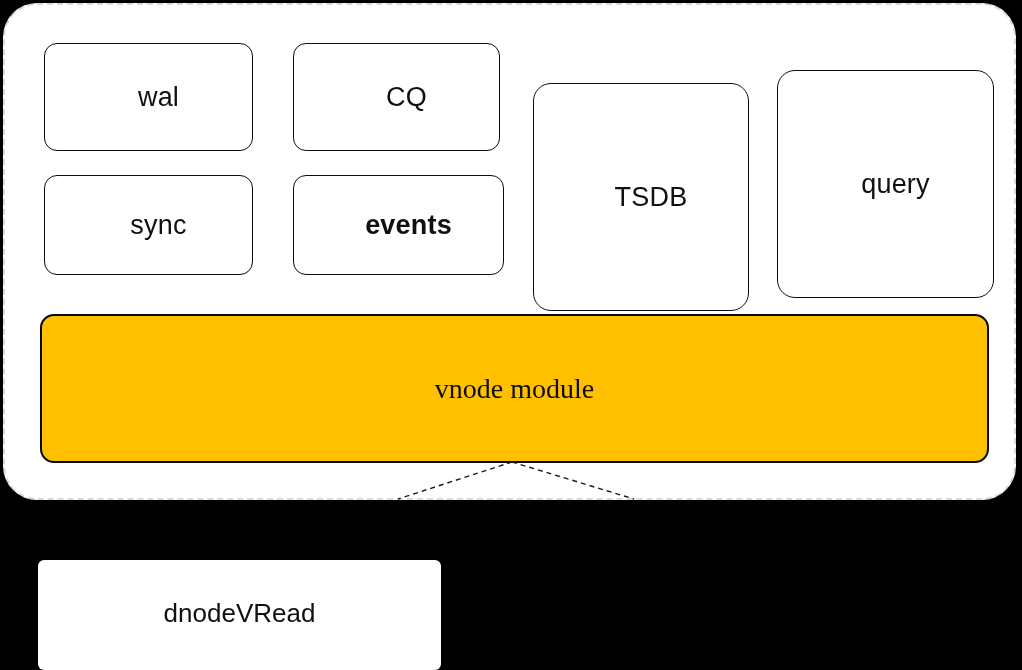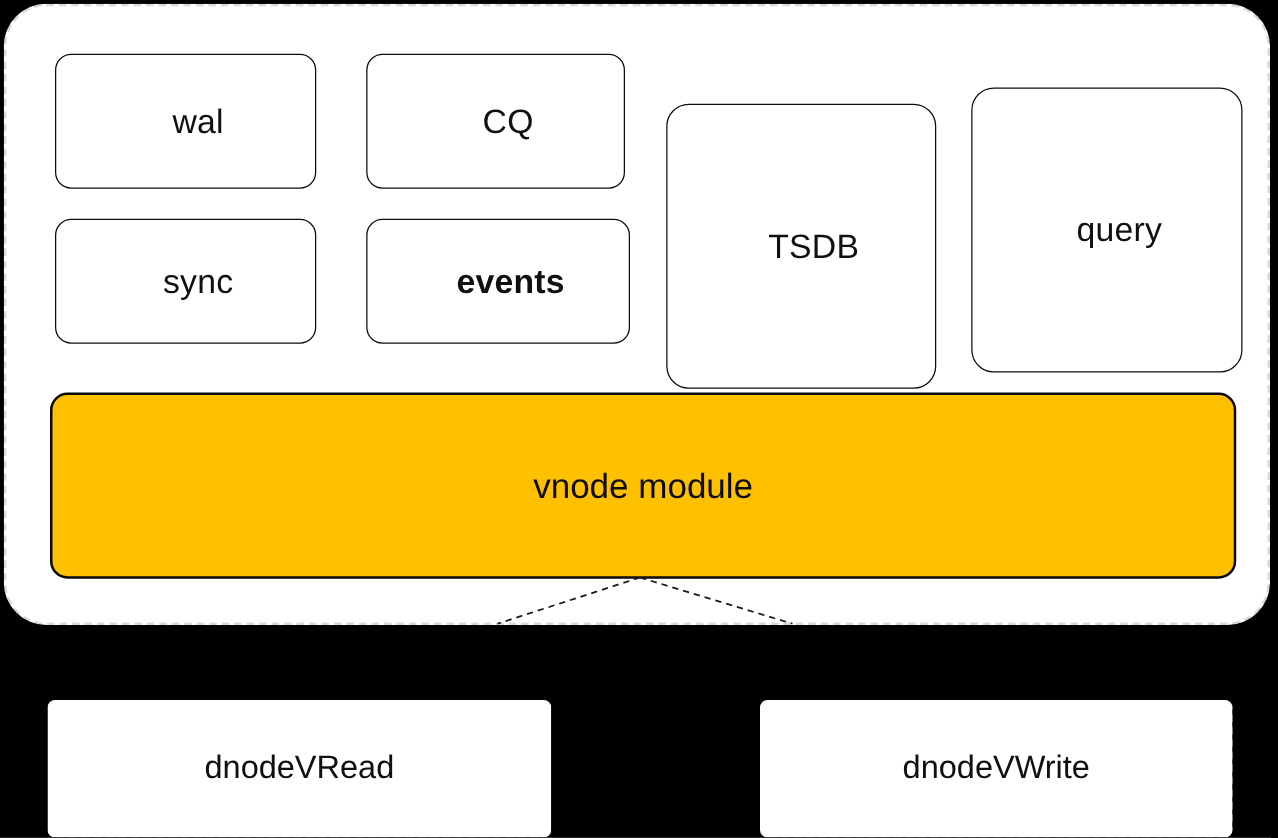--- a/index.html
+++ b/index.html
@@ -65,20 +65,21 @@
     top: 312px;
     width: 949px;
     height: 149px;
     background: #ffc000;
     border: 2.4px solid #0a0a0a;
     border-radius: 14px;
     box-sizing: border-box;
     display: flex;
     align-items: center;
     justify-content: center;
+    font-family: Liberation Serif, serif;
   }
   .vnode-module .label {
     font-size: 28px;
     color: #0d0d0d;
     line-height: 1;
     white-space: nowrap;
   }
 
   
   .connectors {
@@ -151,17 +152,14 @@
 
   <svg class="connectors" viewBox="0 0 1022 670" width="1022" height="670" xmlns="http://www.w3.org/2000/svg">
     <line x1="512" y1="462" x2="398" y2="499" stroke="#1a1a1a" stroke-width="1.4" stroke-dasharray="5,4"></line>
     <line x1="512" y1="462" x2="634" y2="499" stroke="#1a1a1a" stroke-width="1.4" stroke-dasharray="5,4"></line>
   </svg>
 
   <div class="dnode-box box-dnodevread">
     <span class="label">dnodeVRead</span>
   </div>
 
-  <div class="dnode-box box-dnodevwrite">
-    <span class="label">dnodeVWrite</span>
-  </div>
 
 </div>
 
 </body></html>

